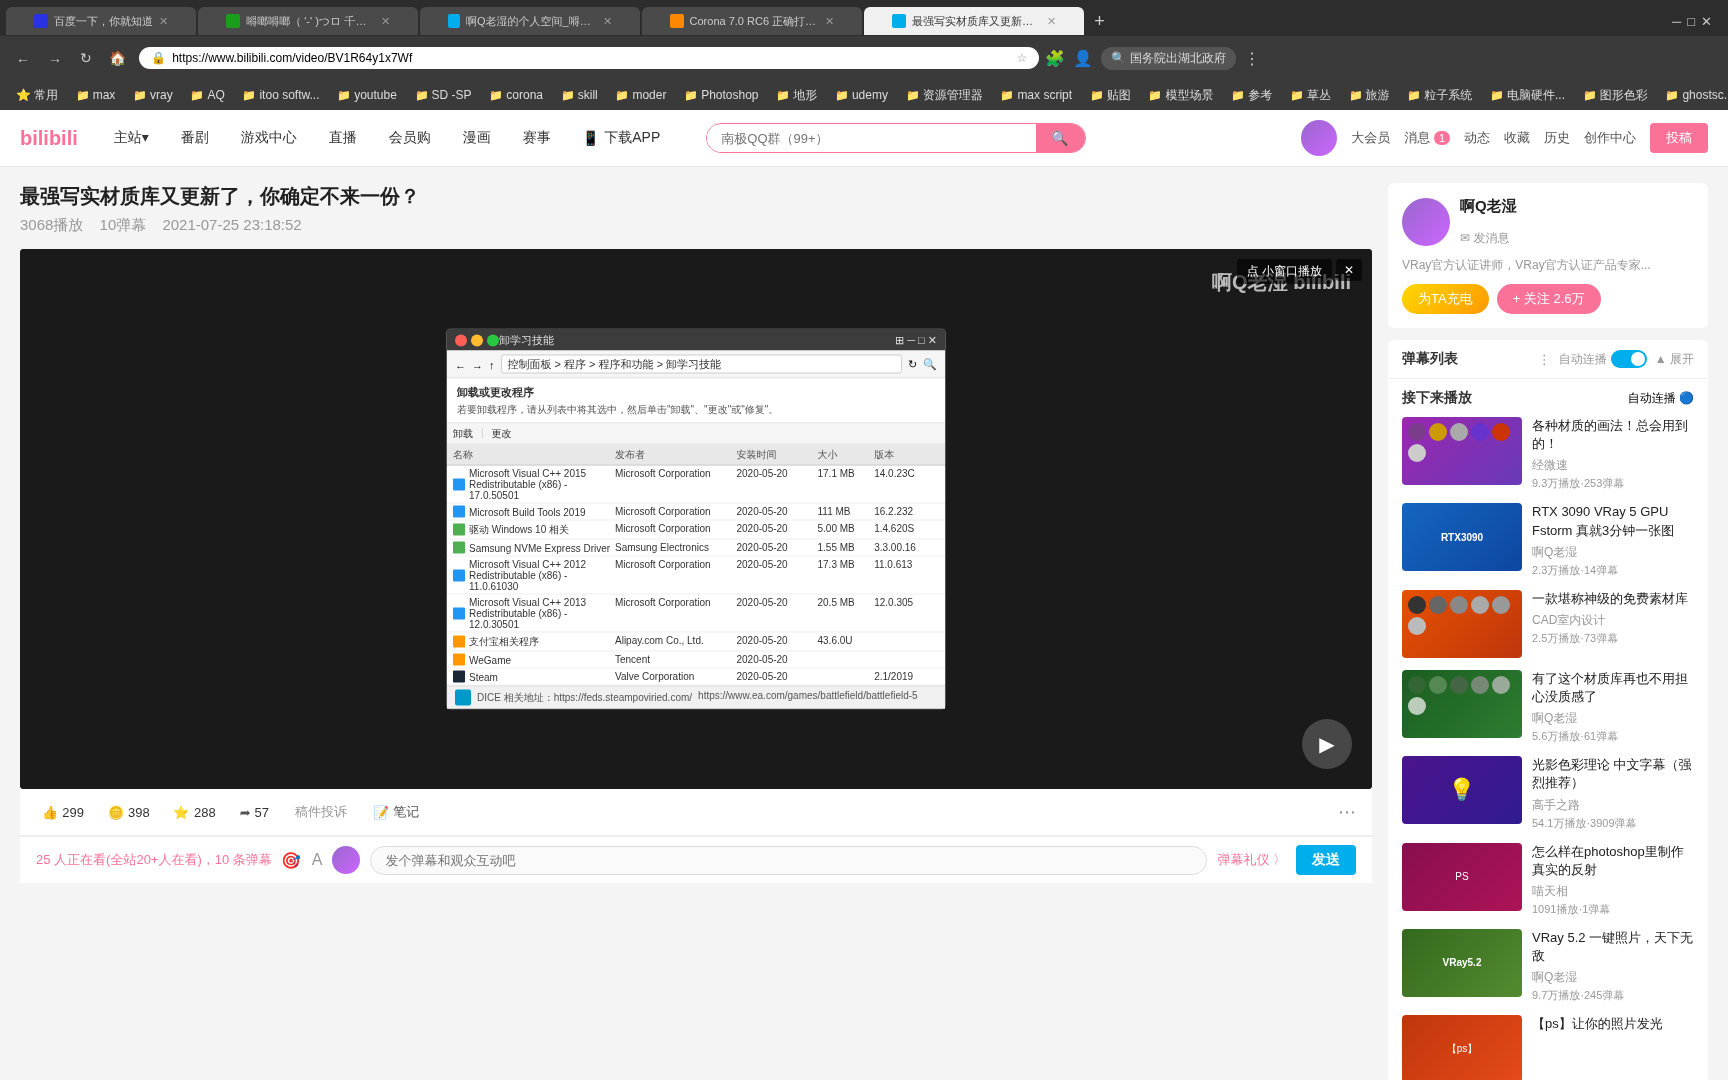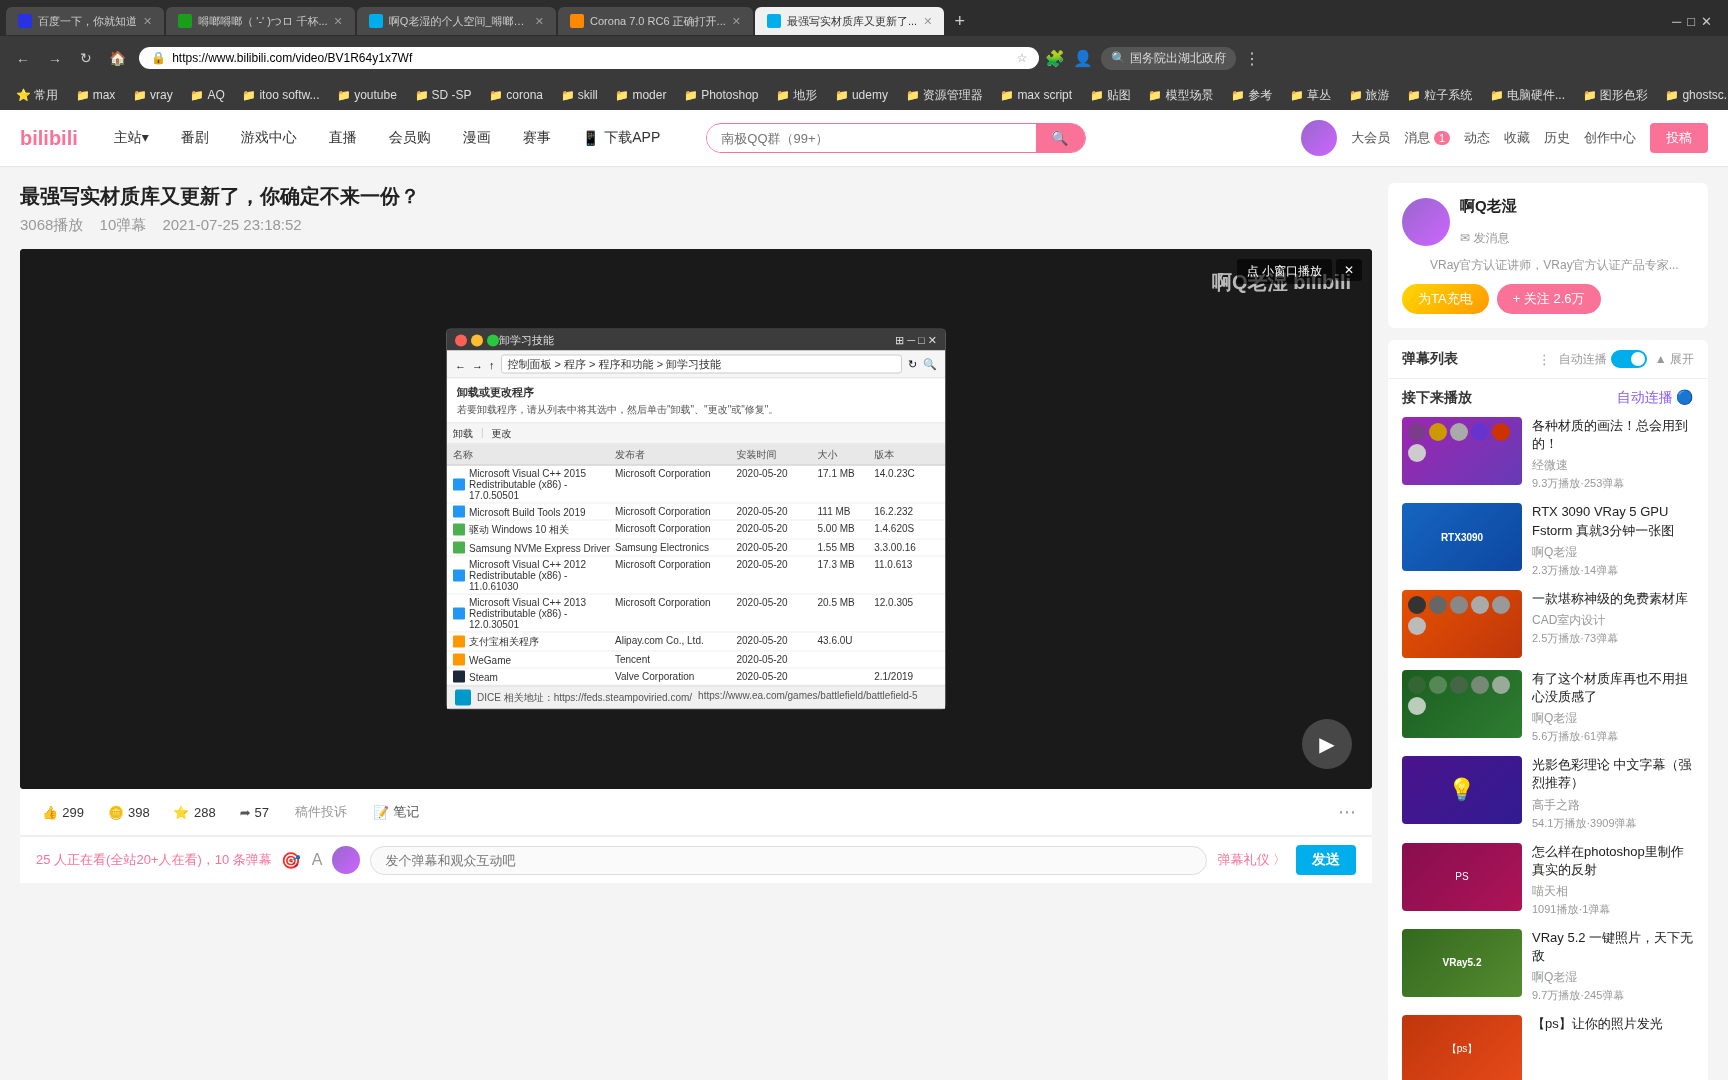--- a/index.html
+++ b/index.html
@@ -1,21 +1,21 @@
 <!DOCTYPE html>
 <html><head>
   <meta charset="utf-8">
   <style>
     * { margin: 0; padding: 0; box-sizing: border-box; }
     body { font-family: 'Microsoft YaHei', Arial, sans-serif; background: #f4f4f4; font-size: 13px; color: #333; width: 1728px; overflow-x: hidden; }
 
     
     .browser-chrome { background: #3a3a3a; width: 100%; }
     .tab-bar { display: flex; align-items: center; background: #2d2d2d; padding: 6px 6px 0 6px; height: 36px; }
-    .tab { display: flex; align-items: center; background: #4a4a4a; color: #ccc; padding: 4px 12px; border-radius: 6px 6px 0 0; font-size: 12px; margin-right: 2px; max-width: 220px; height: 28px; cursor: pointer; position: relative; }
+    .tab { display: flex; align-items: center; background: #4a4a4a; color: #ccc; padding: 4px 28px; border-radius: 6px 6px 0 0; font-size: 12px; margin-right: 2px; max-width: 220px; height: 28px; cursor: pointer; position: relative; }
     .tab.active { background: #f0f0f0; color: #333; }
     .tab-close { margin-left: 6px; color: #999; font-size: 11px; cursor: pointer; }
     .tab-add { background: none; border: none; color: #ccc; font-size: 18px; cursor: pointer; padding: 0 8px; }
     .tab-favicon { width: 14px; height: 14px; margin-right: 6px; display: inline-block; background: #ff6699; border-radius: 2px; }
     .tab-favicon.bilibili { background: #00aeec; }
     .tab-favicon.corona { background: #ff8800; }
     .tab-favicon.baidu { background: #2932e1; }
     .tab-favicon.hupu { background: #1a9d1a; }
     .nav-controls { display: flex; align-items: center; background: #3a3a3a; padding: 6px 10px; height: 44px; gap: 6px; }
     .nav-btn { background: none; border: none; color: #ccc; font-size: 14px; cursor: pointer; padding: 4px 6px; border-radius: 3px; }
@@ -93,21 +93,21 @@
     .emoji-btn { background: none; border: none; cursor: pointer; font-size: 16px; color: #999; }
     .gift-btn { background: none; border: none; cursor: pointer; font-size: 16px; color: #999; }
     .avatar-small { width: 28px; height: 28px; border-radius: 50%; background: linear-gradient(135deg, #9966cc, #cc66ff); flex-shrink: 0; }
 
     
     .right-panel { width: 320px; flex-shrink: 0; }
     .author-card { background: #fff; border-radius: 6px; padding: 14px; margin-bottom: 12px; display: flex; flex-direction: column; gap: 10px; }
     .author-info { display: flex; align-items: center; gap: 10px; }
     .author-avatar { width: 48px; height: 48px; border-radius: 50%; background: linear-gradient(135deg, #9966cc, #cc66ff); }
     .author-name { font-weight: bold; font-size: 15px; color: #212121; }
-    .author-desc { font-size: 12px; color: #999; margin-left: 28px; }
+    .author-desc { font-size: 12px; color: #999; }
     .author-actions { display: flex; gap: 8px; }
     .charge-btn { background: linear-gradient(135deg, #ffd700, #ff9900); color: #fff; border: none; border-radius: 20px; padding: 6px 16px; cursor: pointer; font-size: 13px; }
     .follow-btn { background: #fb7299; color: #fff; border: none; border-radius: 20px; padding: 6px 16px; cursor: pointer; font-size: 13px; display: flex; align-items: center; gap: 4px; }
 
     
     .danmaku-panel { background: #fff; border-radius: 6px; padding: 0; overflow: hidden; }
     .danmaku-panel-header { display: flex; align-items: center; justify-content: space-between; padding: 10px 14px; border-bottom: 1px solid #eee; }
     .danmaku-panel-title { font-size: 14px; font-weight: bold; color: #333; }
     .danmaku-panel-actions { display: flex; gap: 8px; align-items: center; }
     .auto-play-toggle { display: flex; align-items: center; gap: 4px; font-size: 12px; color: #999; }
@@ -532,21 +532,21 @@
               <div class="toggle-knob"></div>
             </div>
           </div>
           <button style="background:none;border:none;cursor:pointer;font-size:12px;color:#999;">▲ 展开</button>
         </div>
       </div>
 
       <div class="next-playlist">
         <div class="playlist-header">
           <span class="playlist-title">接下来播放</span>
-          <span style="font-size:14px;color:#8b5cf6;cursor:pointer;">自动连播 🔵</span>
+          <span style="font-size:12px;color:#000000;cursor:pointer;">自动连播 🔵</span>
         </div>
 
         <div class="playlist-item">
           <div class="playlist-thumb playlist-thumb-1">
             <div class="playlist-thumb-balls">
               <div class="ball" style="background:#7c3c8c;"></div>
               <div class="ball" style="background:#cc9900;"></div>
               <div class="ball" style="background:#aaaaaa;"></div>
               <div class="ball" style="background:#6633cc;"></div>
               <div class="ball" style="background:#cc3300;"></div>

